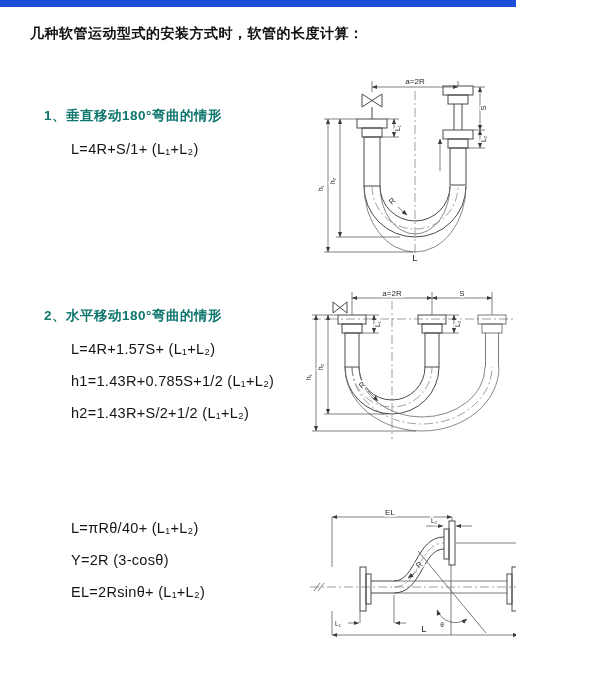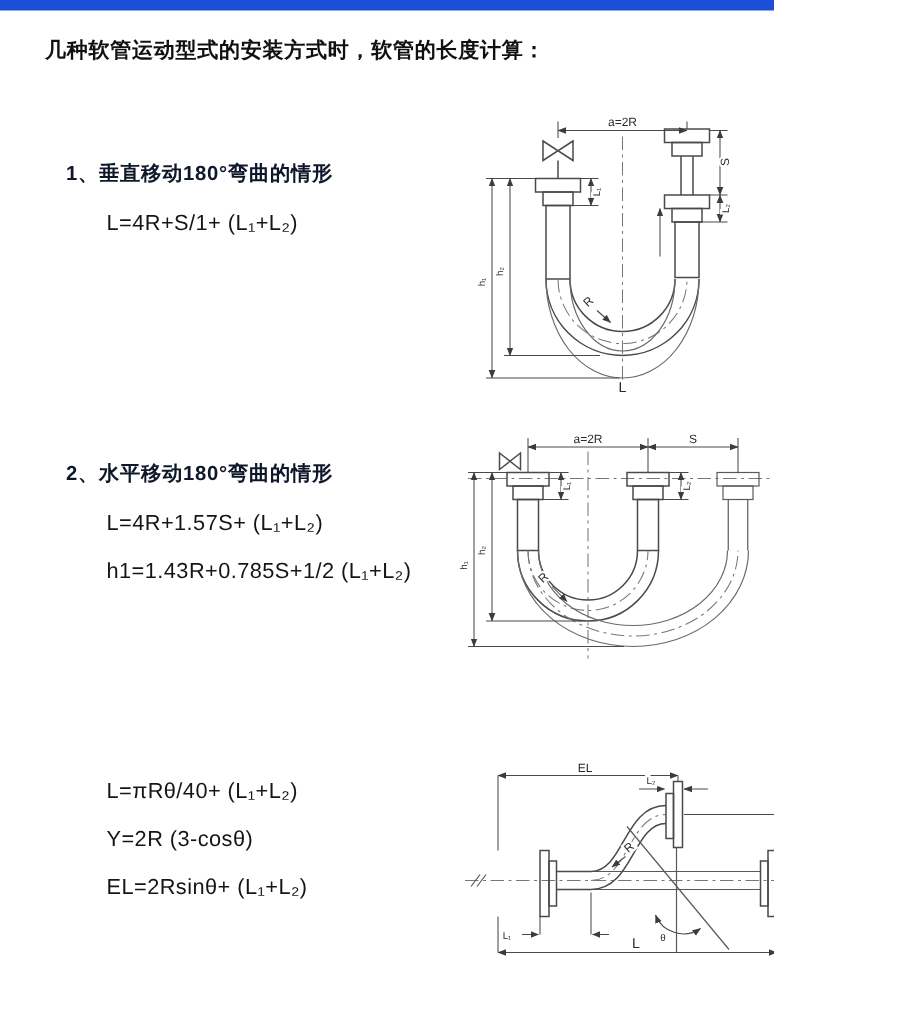--- a/index.html
+++ b/index.html
@@ -6,21 +6,21 @@
   .page{
     position:relative;width:516px;height:675px;background:#ffffff;
     font-family:"Liberation Sans","DejaVu Sans",sans-serif;color:#1f1f1f;
     overflow:hidden;border-top:7px solid #1d4ed8;
   }
   .title{
     position:absolute;left:30px;top:18px;margin:0;
     font-size:14px;font-weight:bold;letter-spacing:.5px;color:#111;
   }
   .sec{position:absolute;left:44px;}
-  .sec h2{margin:0 0 15px 0;font-size:13.5px;font-weight:bold;letter-spacing:.5px;color:#0f172a;}
+  .sec h2{margin:0 0 15px 0;font-size:13.5px;font-weight:bold;letter-spacing:.5px;color:#0f766e;}
   .formulas p{margin:0 0 13px 0;padding-left:27px;font-size:14.5px;line-height:19px;color:#151515;letter-spacing:.3px;}
   #sec1{top:100px;} #sec2{top:300px;} #sec3{top:512px;}
   .diagram{position:absolute;}
   #dia1{left:310px;top:66px;} #dia2{left:304px;top:282px;} #dia3{left:304px;top:500px;}
   
   .ln{stroke:#4a4a4a;stroke-width:1;fill:none;}
   .thin{stroke:#5a5a5a;stroke-width:.8;fill:none;}
   .ghost{stroke:#6a6a6a;stroke-width:.8;fill:none;}
   .cline{stroke:#777;stroke-width:.7;fill:none;stroke-dasharray:9 3 2 3;}
   .dim{stroke:#4a4a4a;stroke-width:.7;fill:none;}
@@ -133,20 +133,21 @@
     </g>
 
     <text class="dt dtl" x="105" y="188" text-anchor="middle">L</text>
   </svg>
 
   <div class="sec" id="sec2">
     <h2>2、水平移动180°弯曲的情形</h2>
     <div class="formulas">
       <p>L=4R+1.57S+ (L₁+L₂)</p>
       <p>h1=1.43R+0.785S+1/2 (L₁+L₂)</p>
+      <p>h2=1.43R+S/2+1/2 (L₁+L₂)</p>
     </div>
   </div>
 
   <svg class="diagram" id="dia2" width="292" height="174" viewBox="0 0 292 174">
     <defs>
       <pattern id="hb2" width="4" height="4" patternUnits="userSpaceOnUse">
         <path d="M0,4 L4,0 M0,0 L4,4" stroke="#8a8a8a" stroke-width="0.5"></path>
       </pattern>
       <marker id="ar2" viewBox="0 0 10 10" refX="9.5" refY="5" markerWidth="8" markerHeight="8" orient="auto-start-reverse">
         <path d="M0,1 L10,5 L0,9 z" fill="#3c3c3c"></path>

